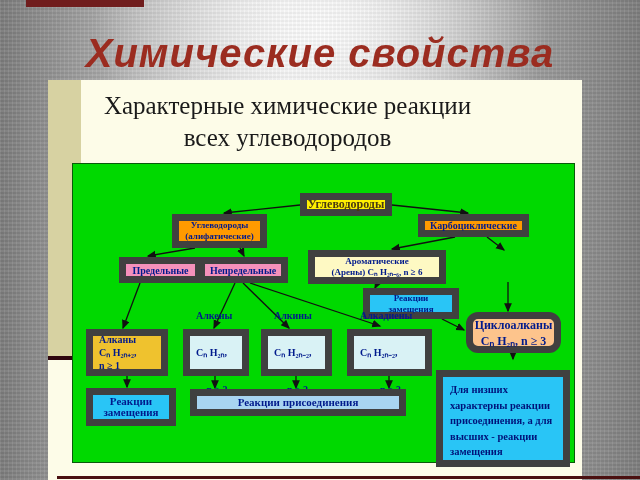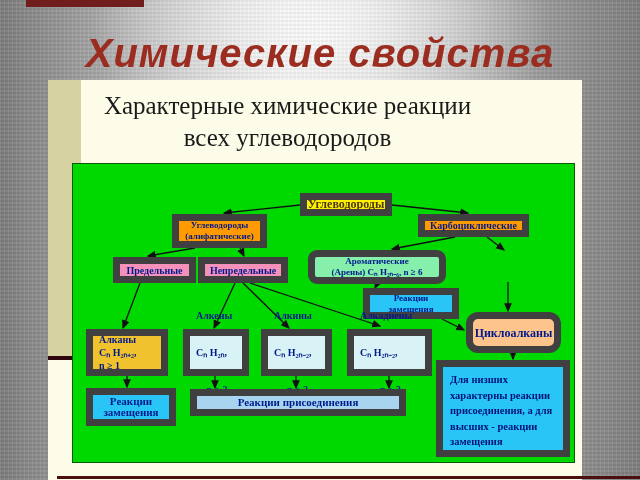--- a/index.html
+++ b/index.html
@@ -25,30 +25,30 @@
       background:#00d900;border:1px solid #0a5a0a;box-sizing:border-box;}
   .arrows{position:absolute;left:72px;top:163px;width:503px;height:300px;pointer-events:none;}
   .node{position:absolute;box-sizing:border-box;border:7px solid #404040;
       font-weight:bold;color:#001a8c;text-align:center;
       display:flex;flex-direction:column;justify-content:center;
       font-size:9px;line-height:11px;font-family:"Liberation Serif",serif;}
   .node.la{align-items:flex-start;text-align:left;padding-left:6px;}
   .bg-yellow{background:#ffef00;color:#4a3a10;font-size:12px;}
   .bg-orange{background:#ff9a00;}
   .bg-pink{background:#f590bb;}
-  .bg-lav{background:#86efac;border-radius:9px;}
+  .bg-lav{background:#fef9c3;}
   .bg-cyan{background:#29c5f6;}
   .bg-peach{background:#fdc48c;font-size:12px;line-height:16px;border-radius:12px;}
   .bg-gold{background:#efc22e;}
   .bg-palecyan{background:#d9f2f5;gap:24px;}
   .bg-paleblue{background:#a8d4f0;font-size:11px;}
   .fz10{font-size:10px;line-height:13px;}
   .fz11{font-size:11px;}
   .note-box{justify-content:flex-start;text-align:left;padding:5px 4px 0 7px;
-      font-size:10.5px;line-height:15.5px;color:#00137a;}
+      font-size:10.5px;line-height:15.5px;color:#00137a;margin-top:10px;}
   .ctr{align-self:center;padding-right:4px;}
 </style>
 </head>
 <body>
 
 <div class="stage">
   <div class="bg"></div>
   <div class="top-maroon-bar"></div>
   <div class="page-title">Химические свойства</div>
 
@@ -97,41 +97,42 @@
 
   <div class="node bg-orange" style="left:172px;top:214px;width:95px;height:34px">
     <div>Углеводороды</div>
     <div>(алифатические)</div>
   </div>
 
   <div class="node bg-orange fz10" style="left:418px;top:214px;width:111px;height:23px">
     <div>Карбоциклические</div>
   </div>
 
-  <div class="node bg-pink fz10" style="left:113px;top:257px;width:83px;height:26px">
+  <div class="node bg-pink fz10" style="left:119px;top:257px;width:83px;height:26px">
     <div>Предельные</div>
   </div>
 
   <div class="node bg-pink fz10" style="left:198px;top:257px;width:90px;height:26px">
     <div>Непредельные</div>
   </div>
 
   <div class="node bg-lav" style="left:308px;top:250px;width:138px;height:34px">
     <div>Ароматические</div>
     <div>(Арены) Cₙ H₂ₙ₋₆, n ≥ 6</div>
   </div>
 
 
   <div class="node bg-cyan" style="left:363px;top:288px;width:96px;height:31px">
     <div>Реакции</div>
     <div>замещения</div>
   </div>
 
   <div class="node bg-peach" style="left:466px;top:312px;width:95px;height:41px">
     <div>Циклоалканы</div>
+    <div>Cₙ H₂ₙ, n ≥ 3</div>
   </div>
 
   <div class="node bg-gold la fz10" style="left:86px;top:329px;width:82px;height:47px">
     <div>Алканы</div>
     <div>Cₙ H₂ₙ₊₂,</div>
     <div>n ≥ 1</div>
   </div>
 
   <div class="node bg-palecyan la fz10" style="left:183px;top:329px;width:66px;height:47px">
     <div>Алкены</div>

